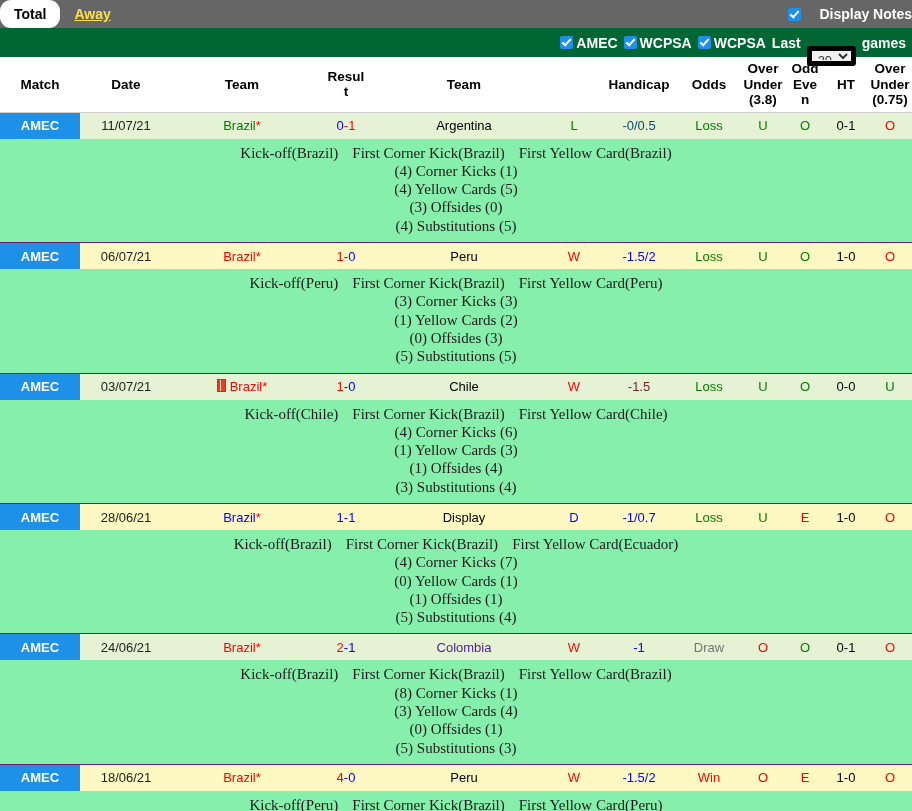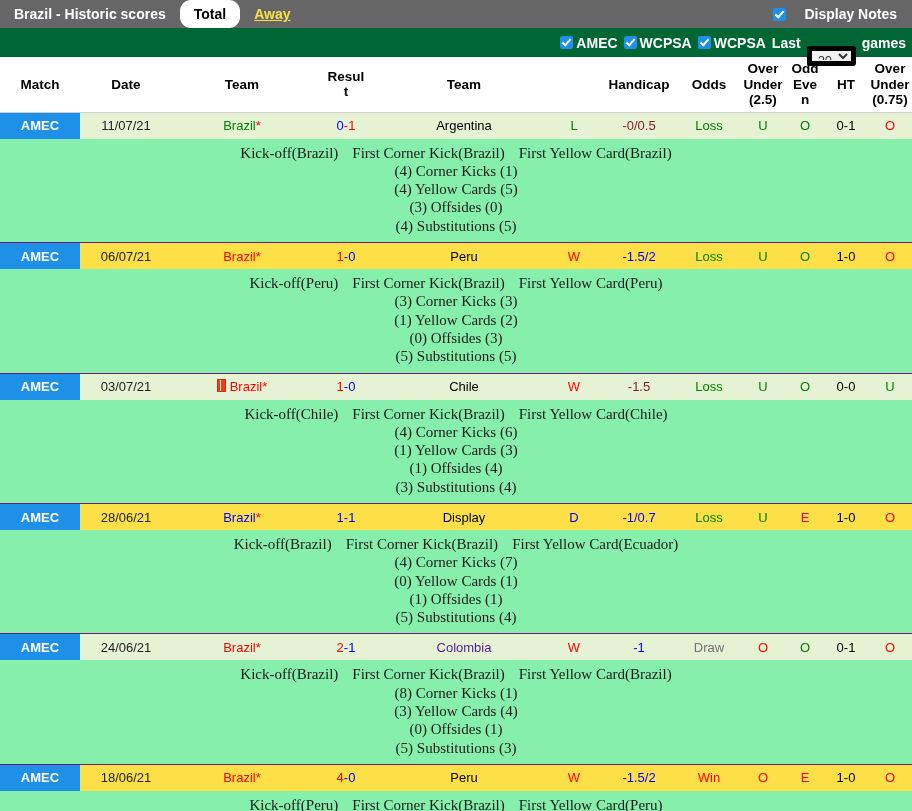--- a/index.html
+++ b/index.html
@@ -30,21 +30,21 @@
   .tab.title { color:#ffffff; }
   .tab.active {
     background: #ffffff;
     color: #000000;
     border-radius: 11px;
   }
   .tab.link { text-decoration: underline; }
   .notes-toggle {
     margin-left: auto;
     display: flex; align-items: center;
-    padding-right: 15px;
+    padding-right: 0;
     gap: 18px;
     font-size: 14px; font-weight: bold; color: #ffffff;
     white-space: nowrap;
   }
   .chk {
     width: 13px; height: 13px;
     background: #1e90e8;
     border-radius: 2px;
     position: relative;
     display: inline-block;
@@ -101,21 +101,21 @@
     box-sizing: border-box;
   }
   table.scores td {
     font-size: 13px;
     text-align: center;
     vertical-align: middle;
     padding: 0;
     height: 26px;
   }
   tr.datarow td { background: #e6f2d4; }
-  tr.datarow.alt td { background: #fde047; }
+  tr.datarow.alt td { background: #fef9c3; }
   td.league {
     background: #1e90e8 !important;
     color: #ffffff;
     font-weight: bold;
     font-size: 13.5px;
   }
   td.date { color: #222222; font-size: 13px; }
   td.teamcell { font-size: 13.5px; }
   .redcard {
     display: inline-block;
@@ -157,21 +157,20 @@
   col.c-odds    { width: 62px; }
   col.c-ou25    { width: 46px; }
   col.c-oddeven { width: 38px; }
   col.c-ht      { width: 44px; }
   col.c-ou075   { width: 44px; }
 </style>
 </head>
 <body>
 
 <div class="tabbar">
-  <div class="tab title">Brazil - Historic scores</div>
   <div class="tab active">Total</div>
   <div class="tab link">Away</div>
   <div class="notes-toggle">
     <span class="chk"></span>
     <span>Display Notes</span>
   </div>
 </div>
 
 <div class="filterbar">
   <div class="filt">
@@ -215,21 +214,21 @@
         <span>Resul</span><br>
         <span>t</span>
       </th>
       <th>Team</th>
       <th></th>
       <th>Handicap</th>
       <th>Odds</th>
       <th>
         <span>Over</span><br>
         <span>Under</span><br>
-        <span>(2.5)</span>
+        <span>(3.8)</span>
       </th>
       <th>
         <span>Odd</span><br>
         <span>Eve</span><br>
         <span>n</span>
       </th>
       <th>HT</th>
       <th>
         <span>Over</span><br>
         <span>Under</span><br>
@@ -238,21 +237,21 @@
     </tr>
   </thead>
   <tbody>
       <tr class="datarow">
         <td class="league">AMEC</td>
         <td class="date">11/07/21</td>
         <td class="teamcell"><span style="color: rgb(0, 128, 0);">Brazil</span><span class="ast">*</span></td>
         <td><span style="color: rgb(0, 0, 255);">0</span><span style="color: rgb(255, 0, 0);">-</span><span style="color: rgb(255, 0, 0);">1</span></td>
         <td class="teamcell" style="color: rgb(0, 0, 0);">Argentina</td>
         <td style="color: rgb(0, 128, 0);">L</td>
-        <td style="color: #7f1d1d;">-0/0.5</td>
+        <td style="color: #0c4a6e;">-0/0.5</td>
         <td style="color: rgb(0, 128, 0);">Loss</td>
         <td style="color: rgb(0, 128, 0);">U</td>
         <td style="color: rgb(0, 128, 0);">O</td>
         <td style="color: rgb(0, 0, 0);">0-1</td>
         <td style="color: rgb(255, 0, 0);">O</td>
       </tr>
       <tr class="noterow">
         <td colspan="12">
           <div class="notes">
             <div class="line1"><span>Kick-off(Brazil)</span><span>First Corner Kick(Brazil)</span><span>First Yellow Card(Brazil)</span></div>

